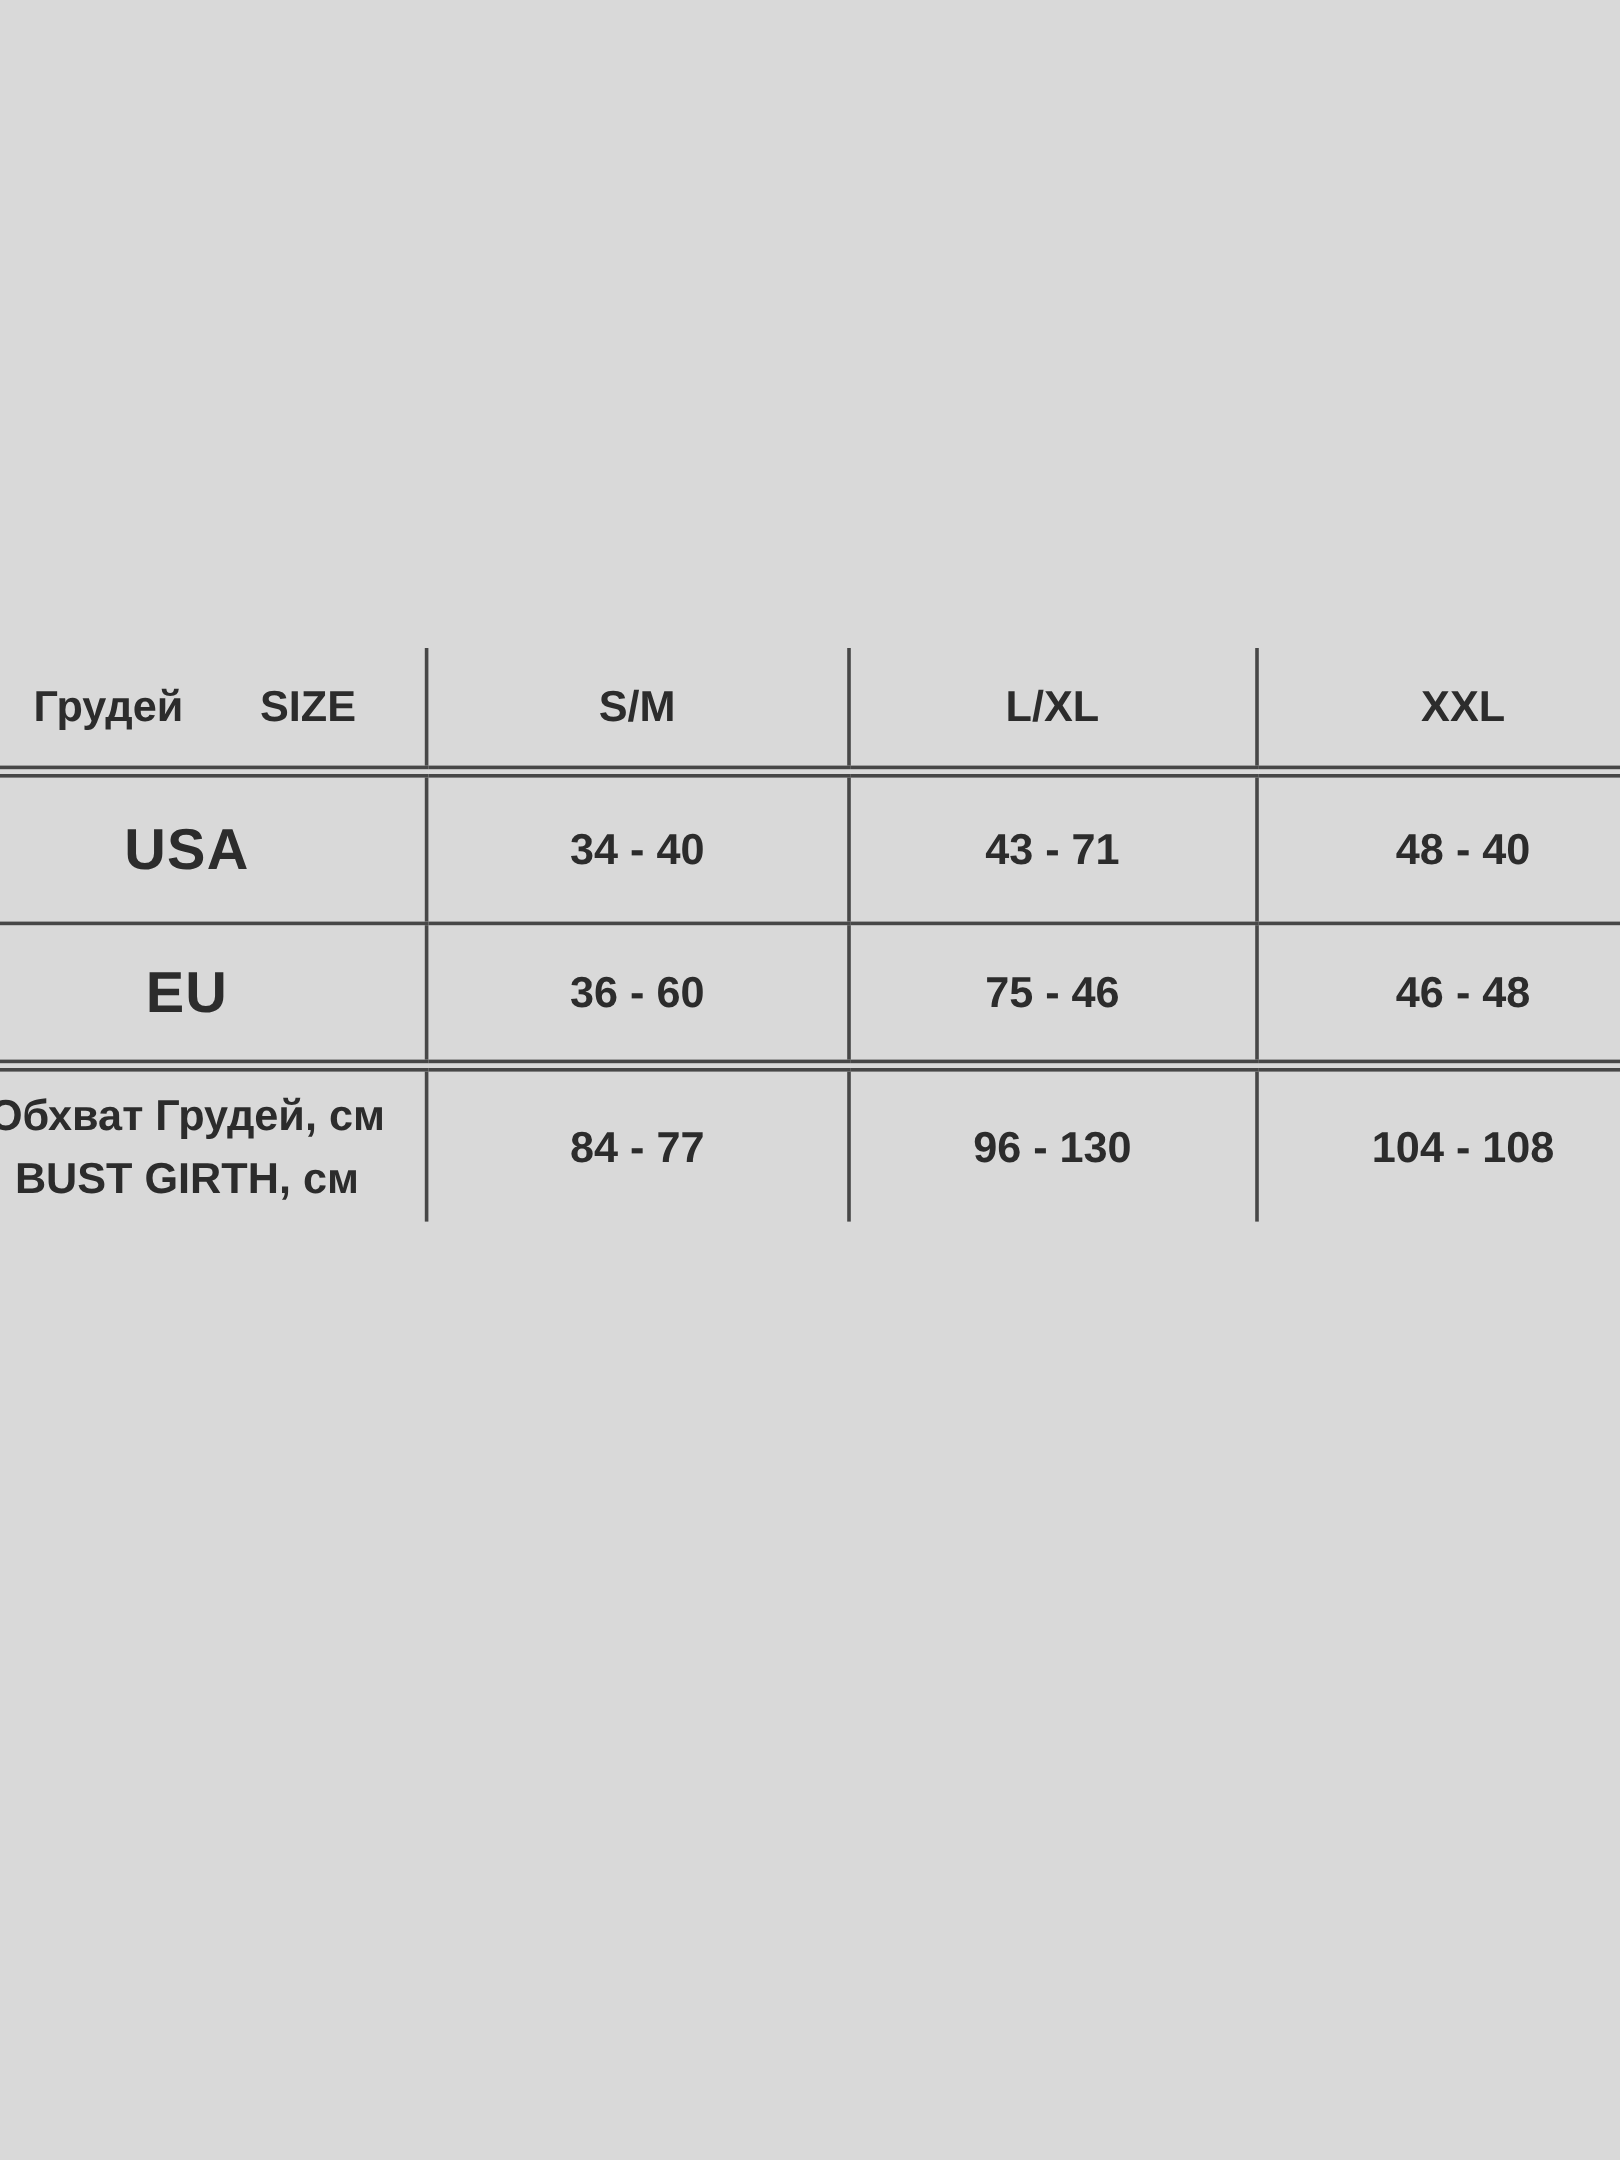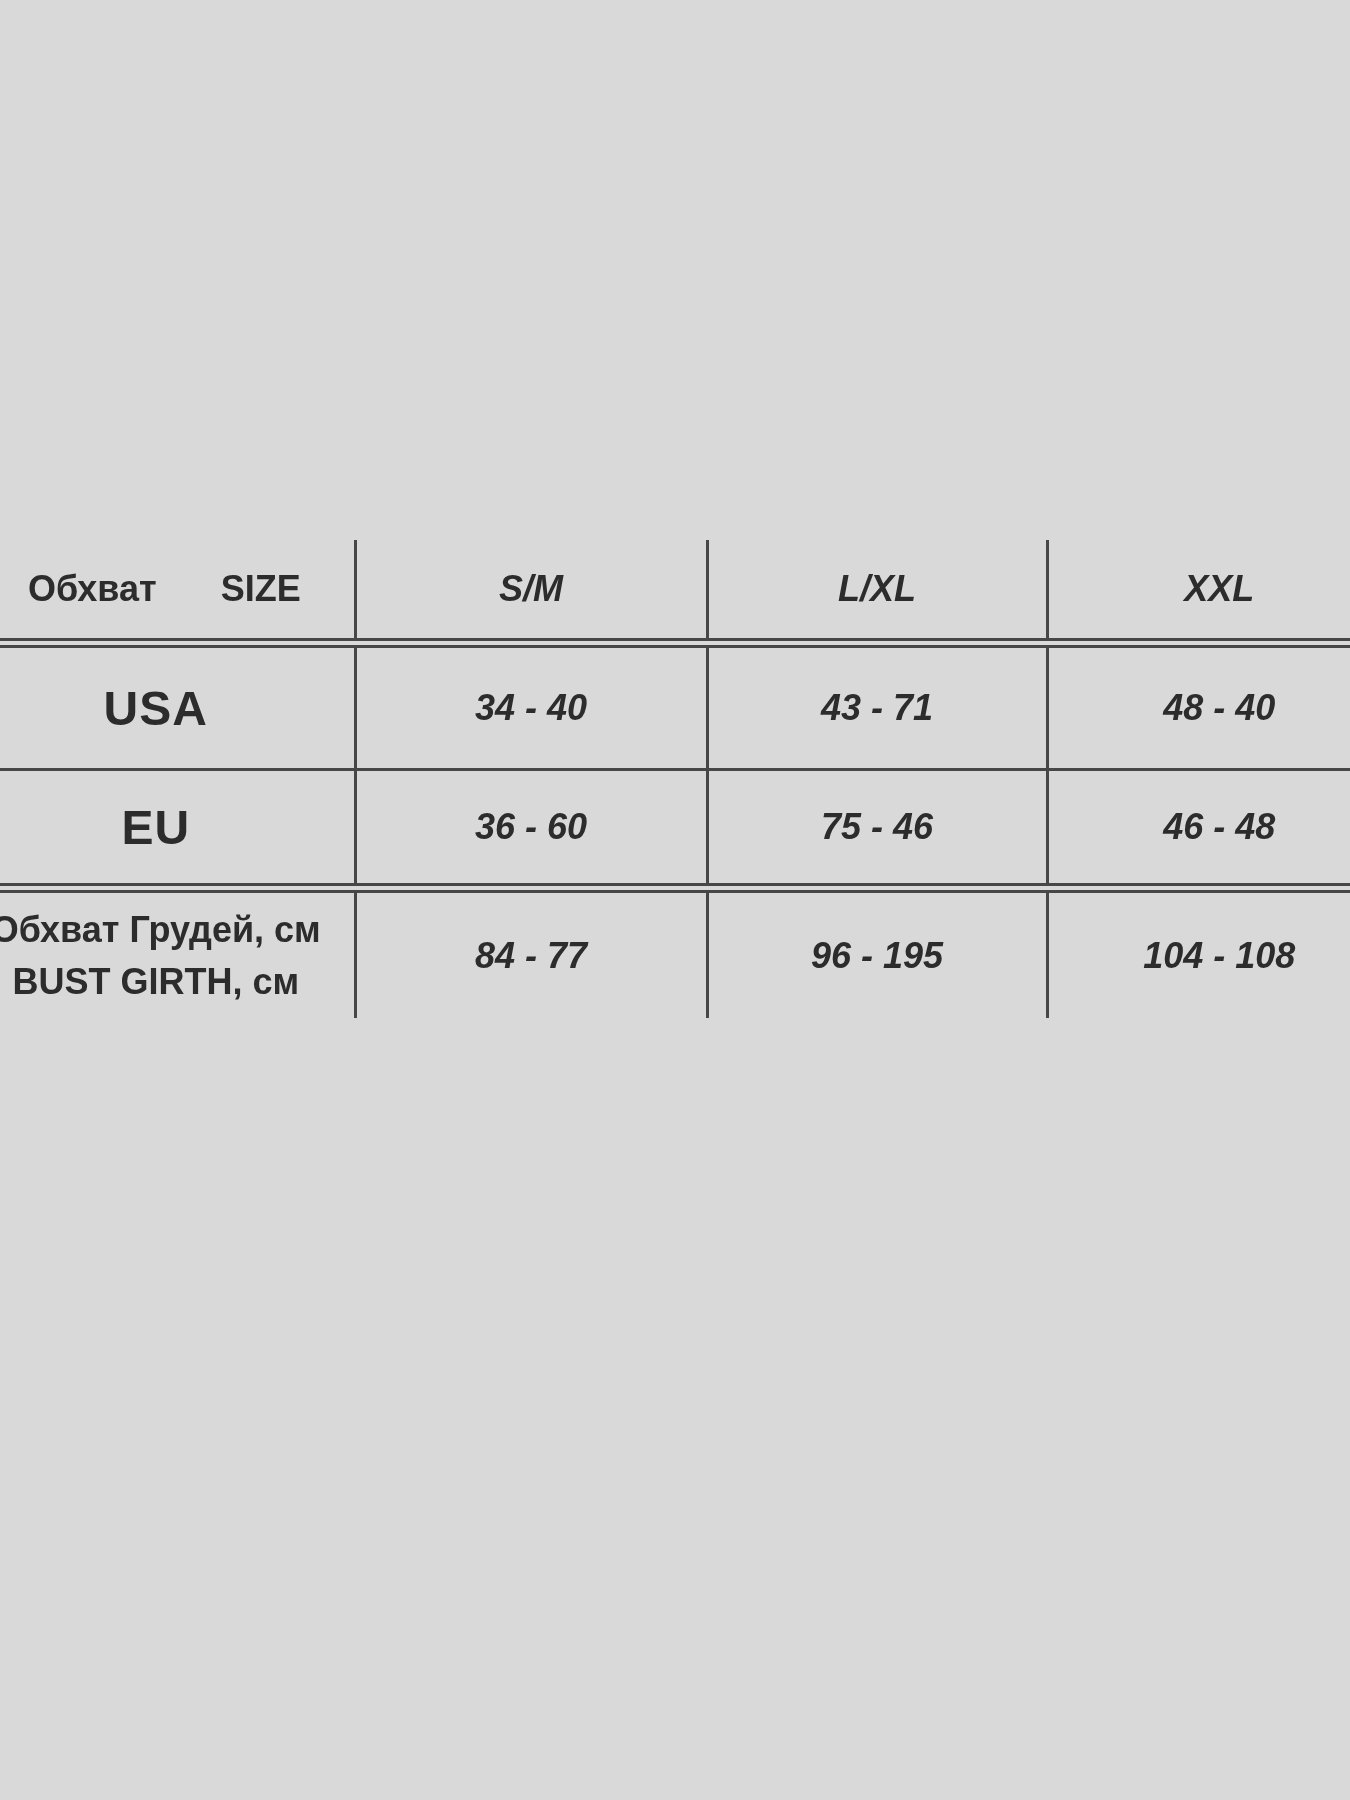--- a/index.html
+++ b/index.html
@@ -27,21 +27,20 @@
   }
   td {
     padding: 0;
     text-align: center;
     vertical-align: middle;
     font-weight: bold;
     color: #2c2c2c;
   }
   td:not(:first-child) {
     border-left: 3px solid #474747;
-    font-style: italic;
   }
   col.c0 { width: 397px; }
   col.c1 { width: 352px; }
   col.c2 { width: 340px; }
   col.c3 { width: 343px; }
 
   tr.header-row td {
     height: 98px;
     border-bottom: 10px double #474747;
     font-size: 36px;
@@ -88,21 +87,21 @@
     <colgroup>
       <col class="c0">
         <col class="c1">
         <col class="c2">
         <col class="c3">
     </colgroup>
     <tbody>
         <tr class="header-row">
       <td class="corner-cell">
         <span class="corner-inner">
-          <span>Обхват</span>
+          <span>Грудей</span>
           <span>SIZE</span>
         </span>
       </td>
       <td>S/M</td>
       <td>L/XL</td>
       <td>XXL</td>
     </tr>
     <tr class="row-usa">
       <td class="country-label">USA</td>
       <td class="range-value">34 - 40</td>
@@ -114,18 +113,18 @@
       <td class="range-value">36 - 60</td>
       <td class="range-value">75 - 46</td>
       <td class="range-value">46 - 48</td>
     </tr>
     <tr class="row-bust">
       <td>
         <div class="bust-label">Обхват Грудей, см</div>
         <div class="bust-label">BUST GIRTH, см</div>
       </td>
       <td class="range-value">84 - 77</td>
-      <td class="range-value">96 - 195</td>
+      <td class="range-value">96 - 130</td>
       <td class="range-value">104 - 108</td>
     </tr>
   </tbody>
     </table>
 </div>
 
 </body></html>

